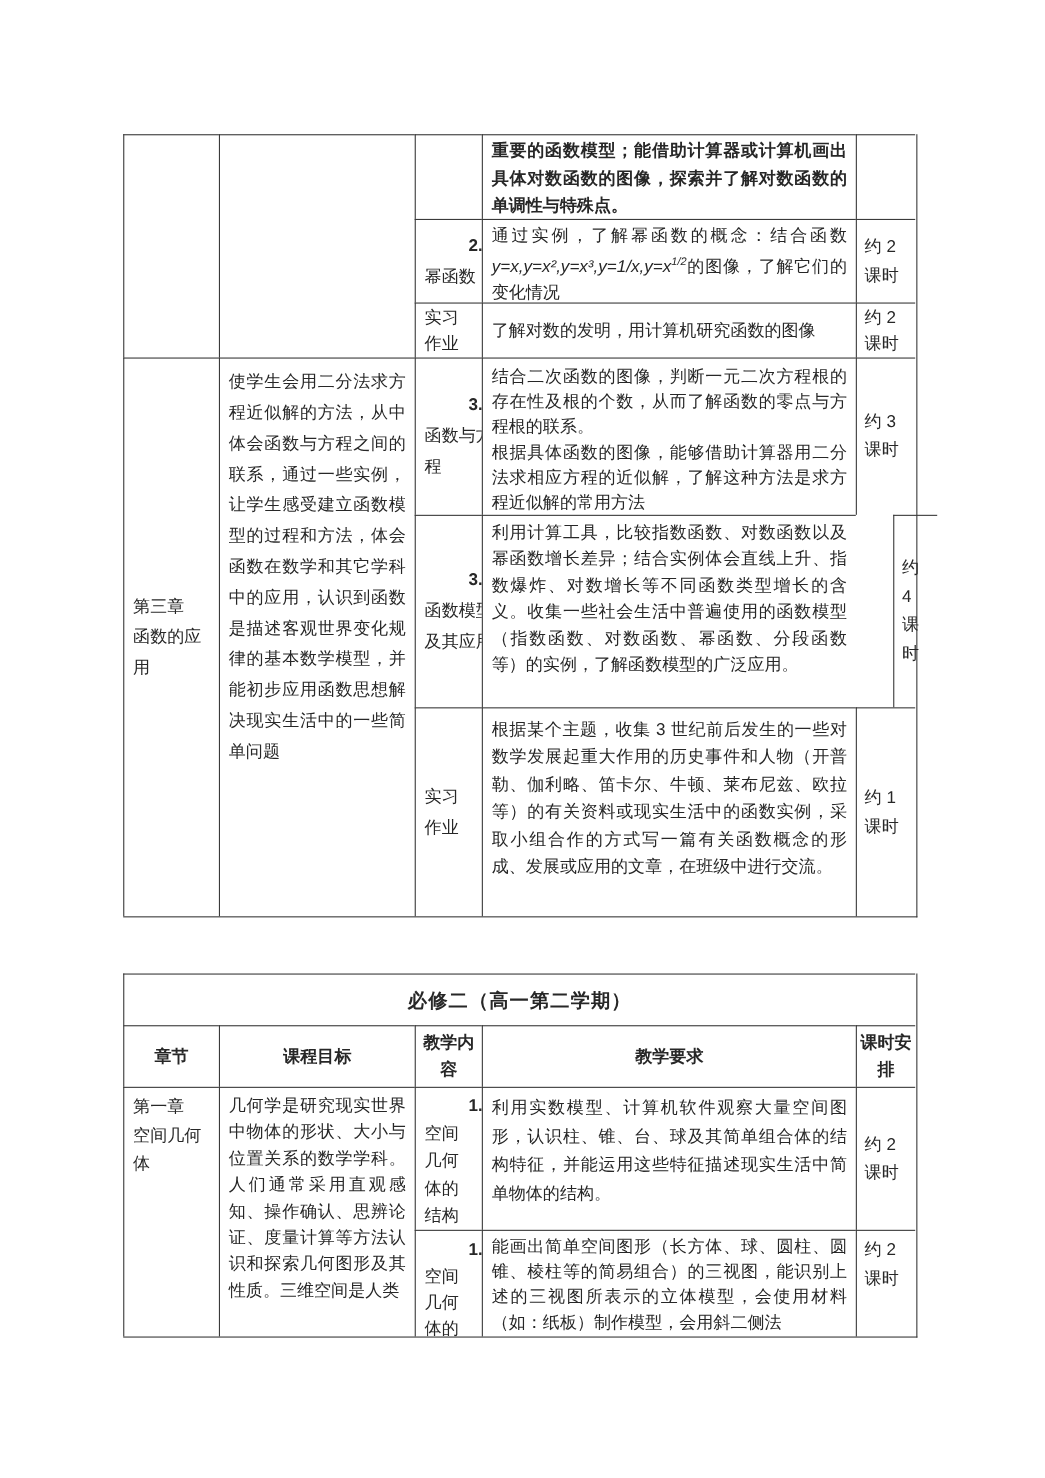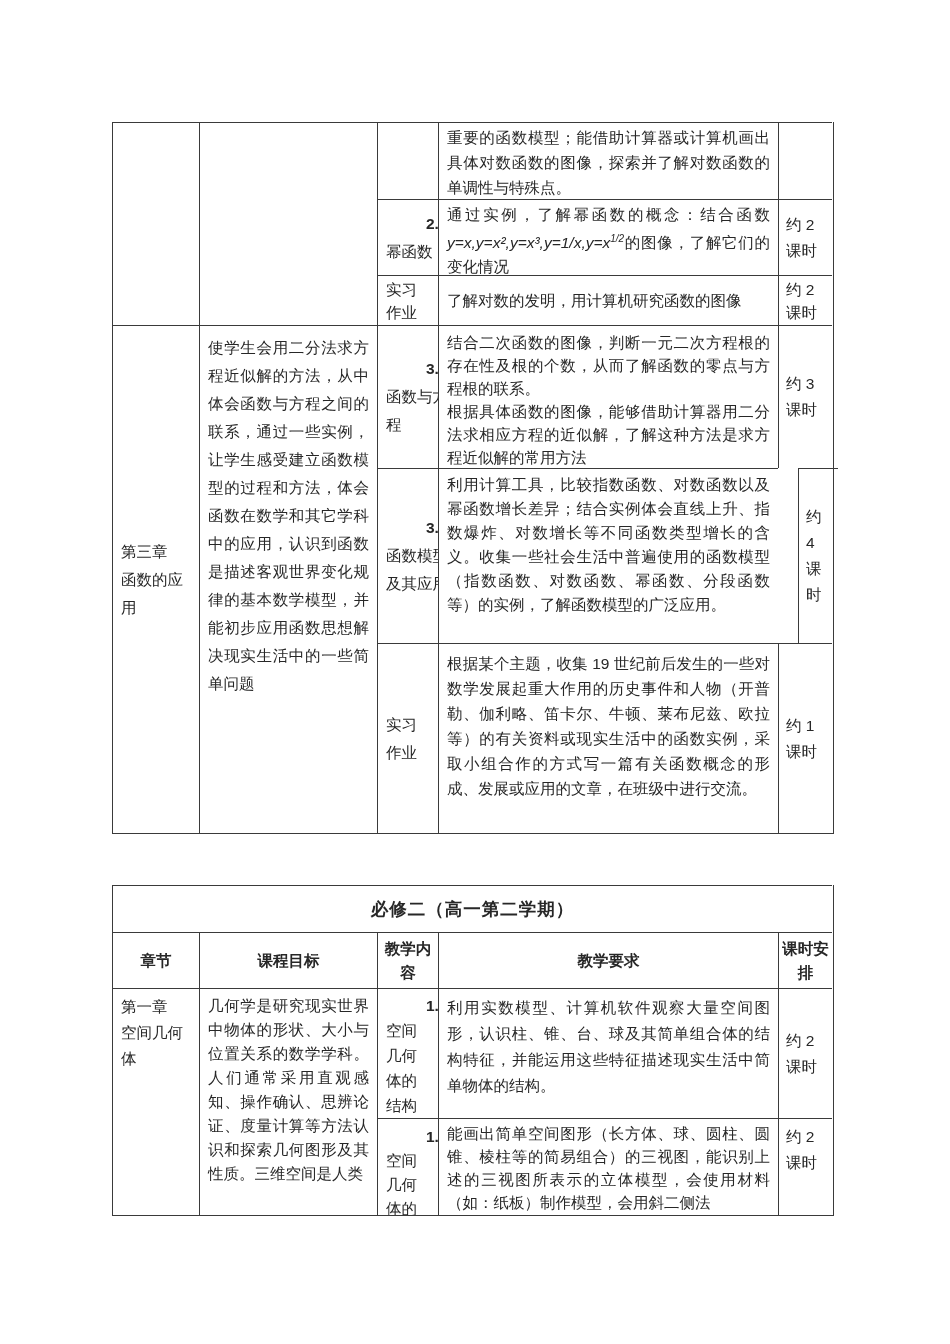--- a/index.html
+++ b/index.html
@@ -11,21 +11,21 @@
   .cell{position:absolute;box-sizing:border-box;overflow:hidden;
         border-left:1.5px solid #3a3a3a;border-top:1.5px solid #3a3a3a;
         font-size:15.5px;line-height:28px;padding:5px 8px;color:#272727;}
   .vc{display:flex;align-items:center;}
   .hc{display:flex;align-items:center;justify-content:center;text-align:center;}
   .just{text-align:justify;}
   .num{font-weight:700;margin-right:4px;margin-left:40px;}
   .hours{line-height:26px;padding:5px 7px;}
   .title-cell{font-weight:700;font-size:17.5px;letter-spacing:1px;}
   .hdr{font-weight:700;line-height:24px;text-align:center;padding:4px 2px;}
-  .reqA{line-height:25px;padding-top:2px;}
+  .reqA{line-height:25px;padding-top:2px;font-weight:bold;}
   .reqB{line-height:24px;padding-top:3px;}
   .reqD{line-height:23px;padding-top:5px;}
   .reqE{line-height:24px;padding-top:4px;}
   .reqF{line-height:25px;padding-top:7px;}
   .goalD{line-height:28px;padding-top:8px;}
   .chapD{line-height:28px;}
   .lh23{line-height:23px;}
   .t2{line-height:26px;}
   .goal1{line-height:24px;padding-top:5px;}
   .cont11{line-height:25px;padding-top:4px;}
@@ -87,28 +87,28 @@
       <div>根据具体函数的图像，能够借助计算器用二分法求相应方程的近似解，了解这种方法是求方程近似解的常用方法</div>
     </div>
     <div class="cell hours vc" style="left:666px;top:203px;width:54px;height:143px;">
       <div>约 3 课时</div>
     </div>
 
     <div class="cell vc" style="left:265px;top:346px;width:61px;height:175px;">
       <div><span class="num">3.2</span><span>函数模型及其应用</span></div>
     </div>
     <div class="cell reqE just" style="left:326px;top:346px;width:340px;height:175px;">利用计算工具，比较指数函数、对数函数以及幂函数增长差异；结合实例体会直线上升、指数爆炸、对数增长等不同函数类型增长的含义。收集一些社会生活中普遍使用的函数模型（指数函数、对数函数、幂函数、分段函数等）的实例，了解函数模型的广泛应用。</div>
-    <div class="cell hours vc" style="left:686px;top:346px;width:40px;height:175px;justify-content:center;">
+    <div class="cell hours vc" style="left:700px;top:346px;width:40px;height:175px;justify-content:center;">
       <div>约 4 课时</div>
     </div>
 
     <div class="cell vc" style="left:265px;top:521px;width:61px;height:190px;">
       <div>实习作业</div>
     </div>
-    <div class="cell reqF just" style="left:326px;top:521px;width:340px;height:190px;">根据某个主题，收集 19 世纪前后发生的一些对数学发展起重大作用的历史事件和人物（开普勒、伽利略、笛卡尔、牛顿、莱布尼兹、欧拉等）的有关资料或现实生活中的函数实例，采取小组合作的方式写一篇有关函数概念的形成、发展或应用的文章，在班级中进行交流。</div>
+    <div class="cell reqF just" style="left:326px;top:521px;width:340px;height:190px;">根据某个主题，收集 3 世纪前后发生的一些对数学发展起重大作用的历史事件和人物（开普勒、伽利略、笛卡尔、牛顿、莱布尼兹、欧拉等）的有关资料或现实生活中的函数实例，采取小组合作的方式写一篇有关函数概念的形成、发展或应用的文章，在班级中进行交流。</div>
     <div class="cell hours vc" style="left:666px;top:521px;width:54px;height:190px;">
       <div>约 1 课时</div>
     </div>
   </div>
 
   <div class="tbl" style="left:112px;top:885px;width:722px;height:331px;">
 
     <div class="cell hc title-cell" style="left:0;top:0;width:720px;height:47px;">必修二（高一第二学期）</div>
 
     <div class="cell hc hdr" style="left:0;top:47px;width:87px;height:56px;">章节</div>

